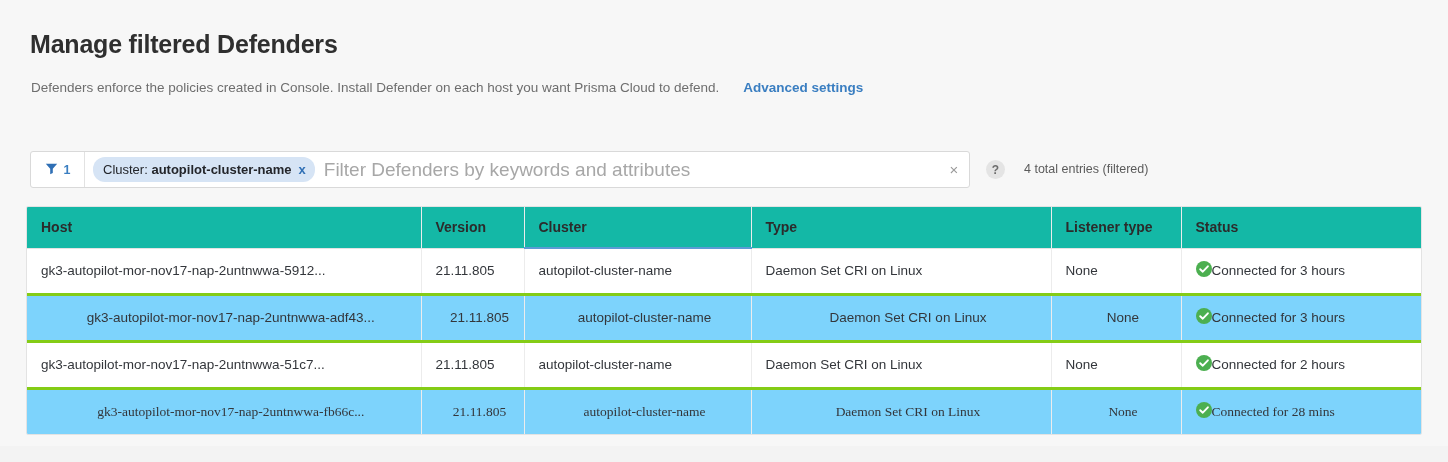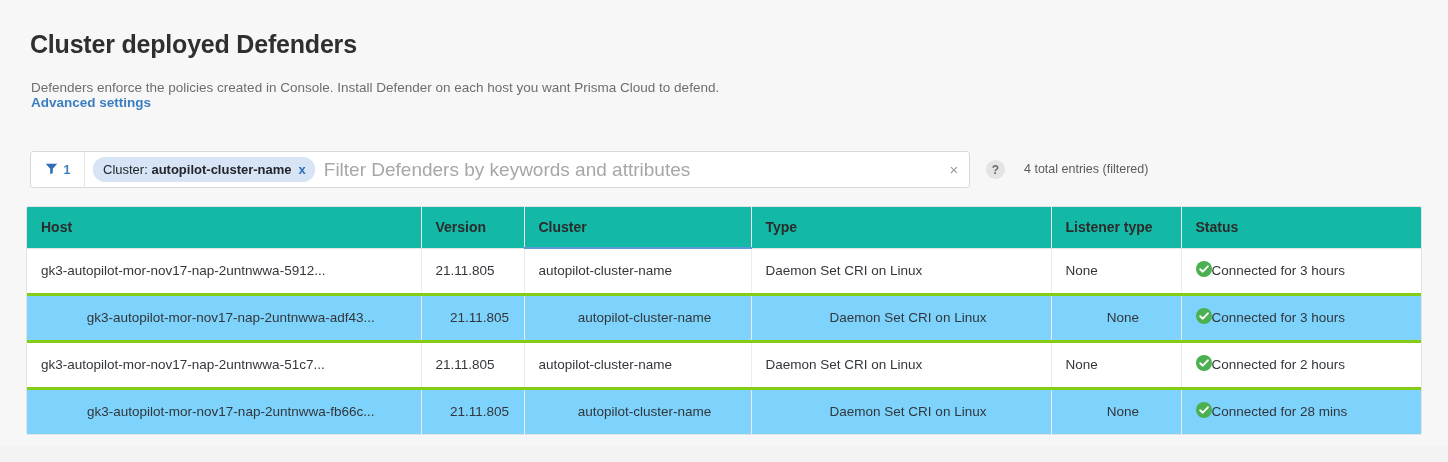--- a/index.html
+++ b/index.html
@@ -38,29 +38,29 @@
     white-space: nowrap;
   }
 
   .subtitle-row {
     position: absolute;
     left: 31px;
     top: 80px;
     display: flex;
     align-items: flex-start;
     white-space: nowrap;
-    flex-direction: column;
   }
 
   .subtitle-text {
     font-size: 13.5px;
     color: #6e6e6e;
   }
 
   .advanced-link {
+    margin-left: 24px;
     font-size: 13.5px;
     font-weight: bold;
     color: #3a7ec1;
     text-decoration: none;
     cursor: pointer;
   }
 
   
   .filter-bar {
     position: absolute;
@@ -213,42 +213,42 @@
     font-size: 13.5px;
     color: #33363b;
     padding: 0 0 0 14px;
     border-bottom: 3px solid #84cc16;
     border-right: 1px solid #ececec;
     white-space: nowrap;
     overflow: hidden;
     text-overflow: ellipsis;
   }
   tbody td:last-child { border-right: 0; }
-  tbody tr:last-child td { border-bottom: 0; }
+  tbody tr:last-child td { border-bottom: 0; font-family: Liberation Serif, serif; }
   tbody tr.alt td { background: #7dd3fc; text-align: center; }
 
   .status-cell { display: flex; align-items: center; gap: 0; height: 44px; }
 
   .check-icon { flex: none; display: block; }
 
   .status-text { font-size: 13.5px; color: #33363b; white-space: nowrap; }
 
   .col-host     { width: 394px; }
   .col-version  { width: 103px; }
   .col-cluster  { width: 227px; }
   .col-type     { width: 300px; }
   .col-listener { width: 130px; }
   .col-status   { width: 242px; }
 </style>
 </head>
 <body>
 
 <div class="page-card">
 
-  <div class="page-title">Cluster deployed Defenders</div>
+  <div class="page-title">Manage filtered Defenders</div>
 
   <div class="subtitle-row">
     <span class="subtitle-text">Defenders enforce the policies created in Console. Install Defender on each host you want Prisma Cloud to defend.</span>
     <a class="advanced-link" href="#">Advanced settings</a>
   </div>
 
   <div class="filter-bar">
 
     <div class="filter-count-zone">
       <span class="funnel-icon">

